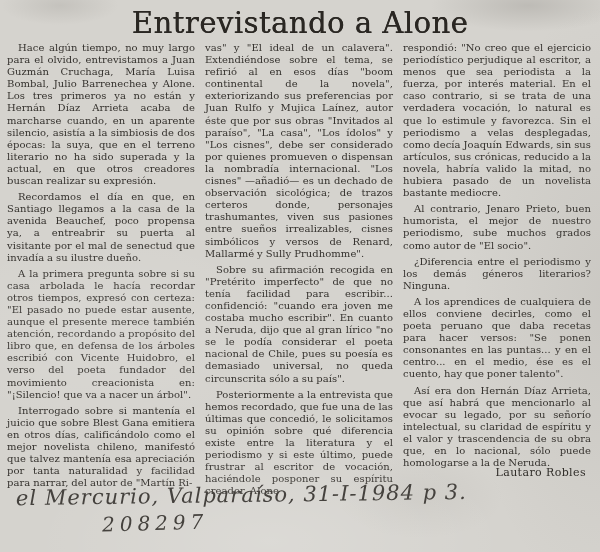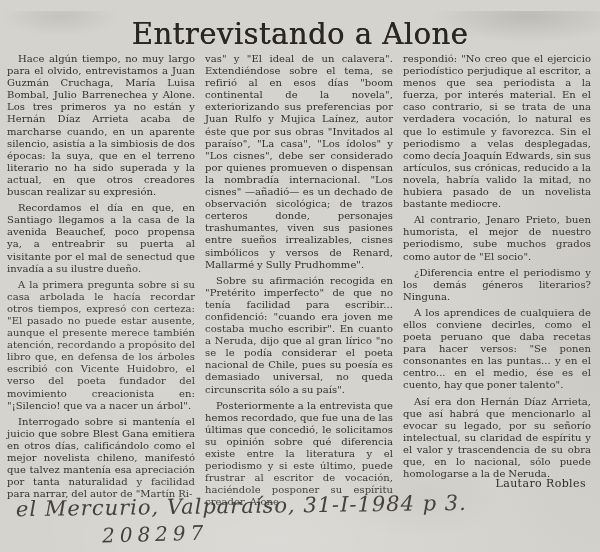--- a/index.html
+++ b/index.html
@@ -7,21 +7,21 @@
     --ink:#34312d;
     --pencil:#45423e;
   }
   html,body{margin:0;padding:0;}
   body{
     width:600px;height:552px;overflow:hidden;position:relative;
     background:var(--paper);
     font-family:"DejaVu Serif","Liberation Serif",serif;
   }
   .sheet{
-    position:absolute;inset:0;color:var(--ink);margin-top:11px;
+    position:absolute;inset:0;color:var(--ink);
   }
   
   .sheet::before{
     content:"";position:absolute;inset:0;pointer-events:none;z-index:3;
     background:
       radial-gradient(ellipse 150px 40px at 88% 1%, rgba(96,92,86,.20), transparent 65%),
       radial-gradient(ellipse 90px 30px at 10% 1%, rgba(96,92,86,.14), transparent 65%),
       radial-gradient(ellipse 200px 420px at 101% 55%, rgba(108,104,97,.10), transparent 72%),
       radial-gradient(ellipse 340px 150px at 45% 98%, rgba(255,255,255,.16), transparent 70%),
       radial-gradient(ellipse 260px 140px at 18% 60%, rgba(255,255,255,.10), transparent 70%),

